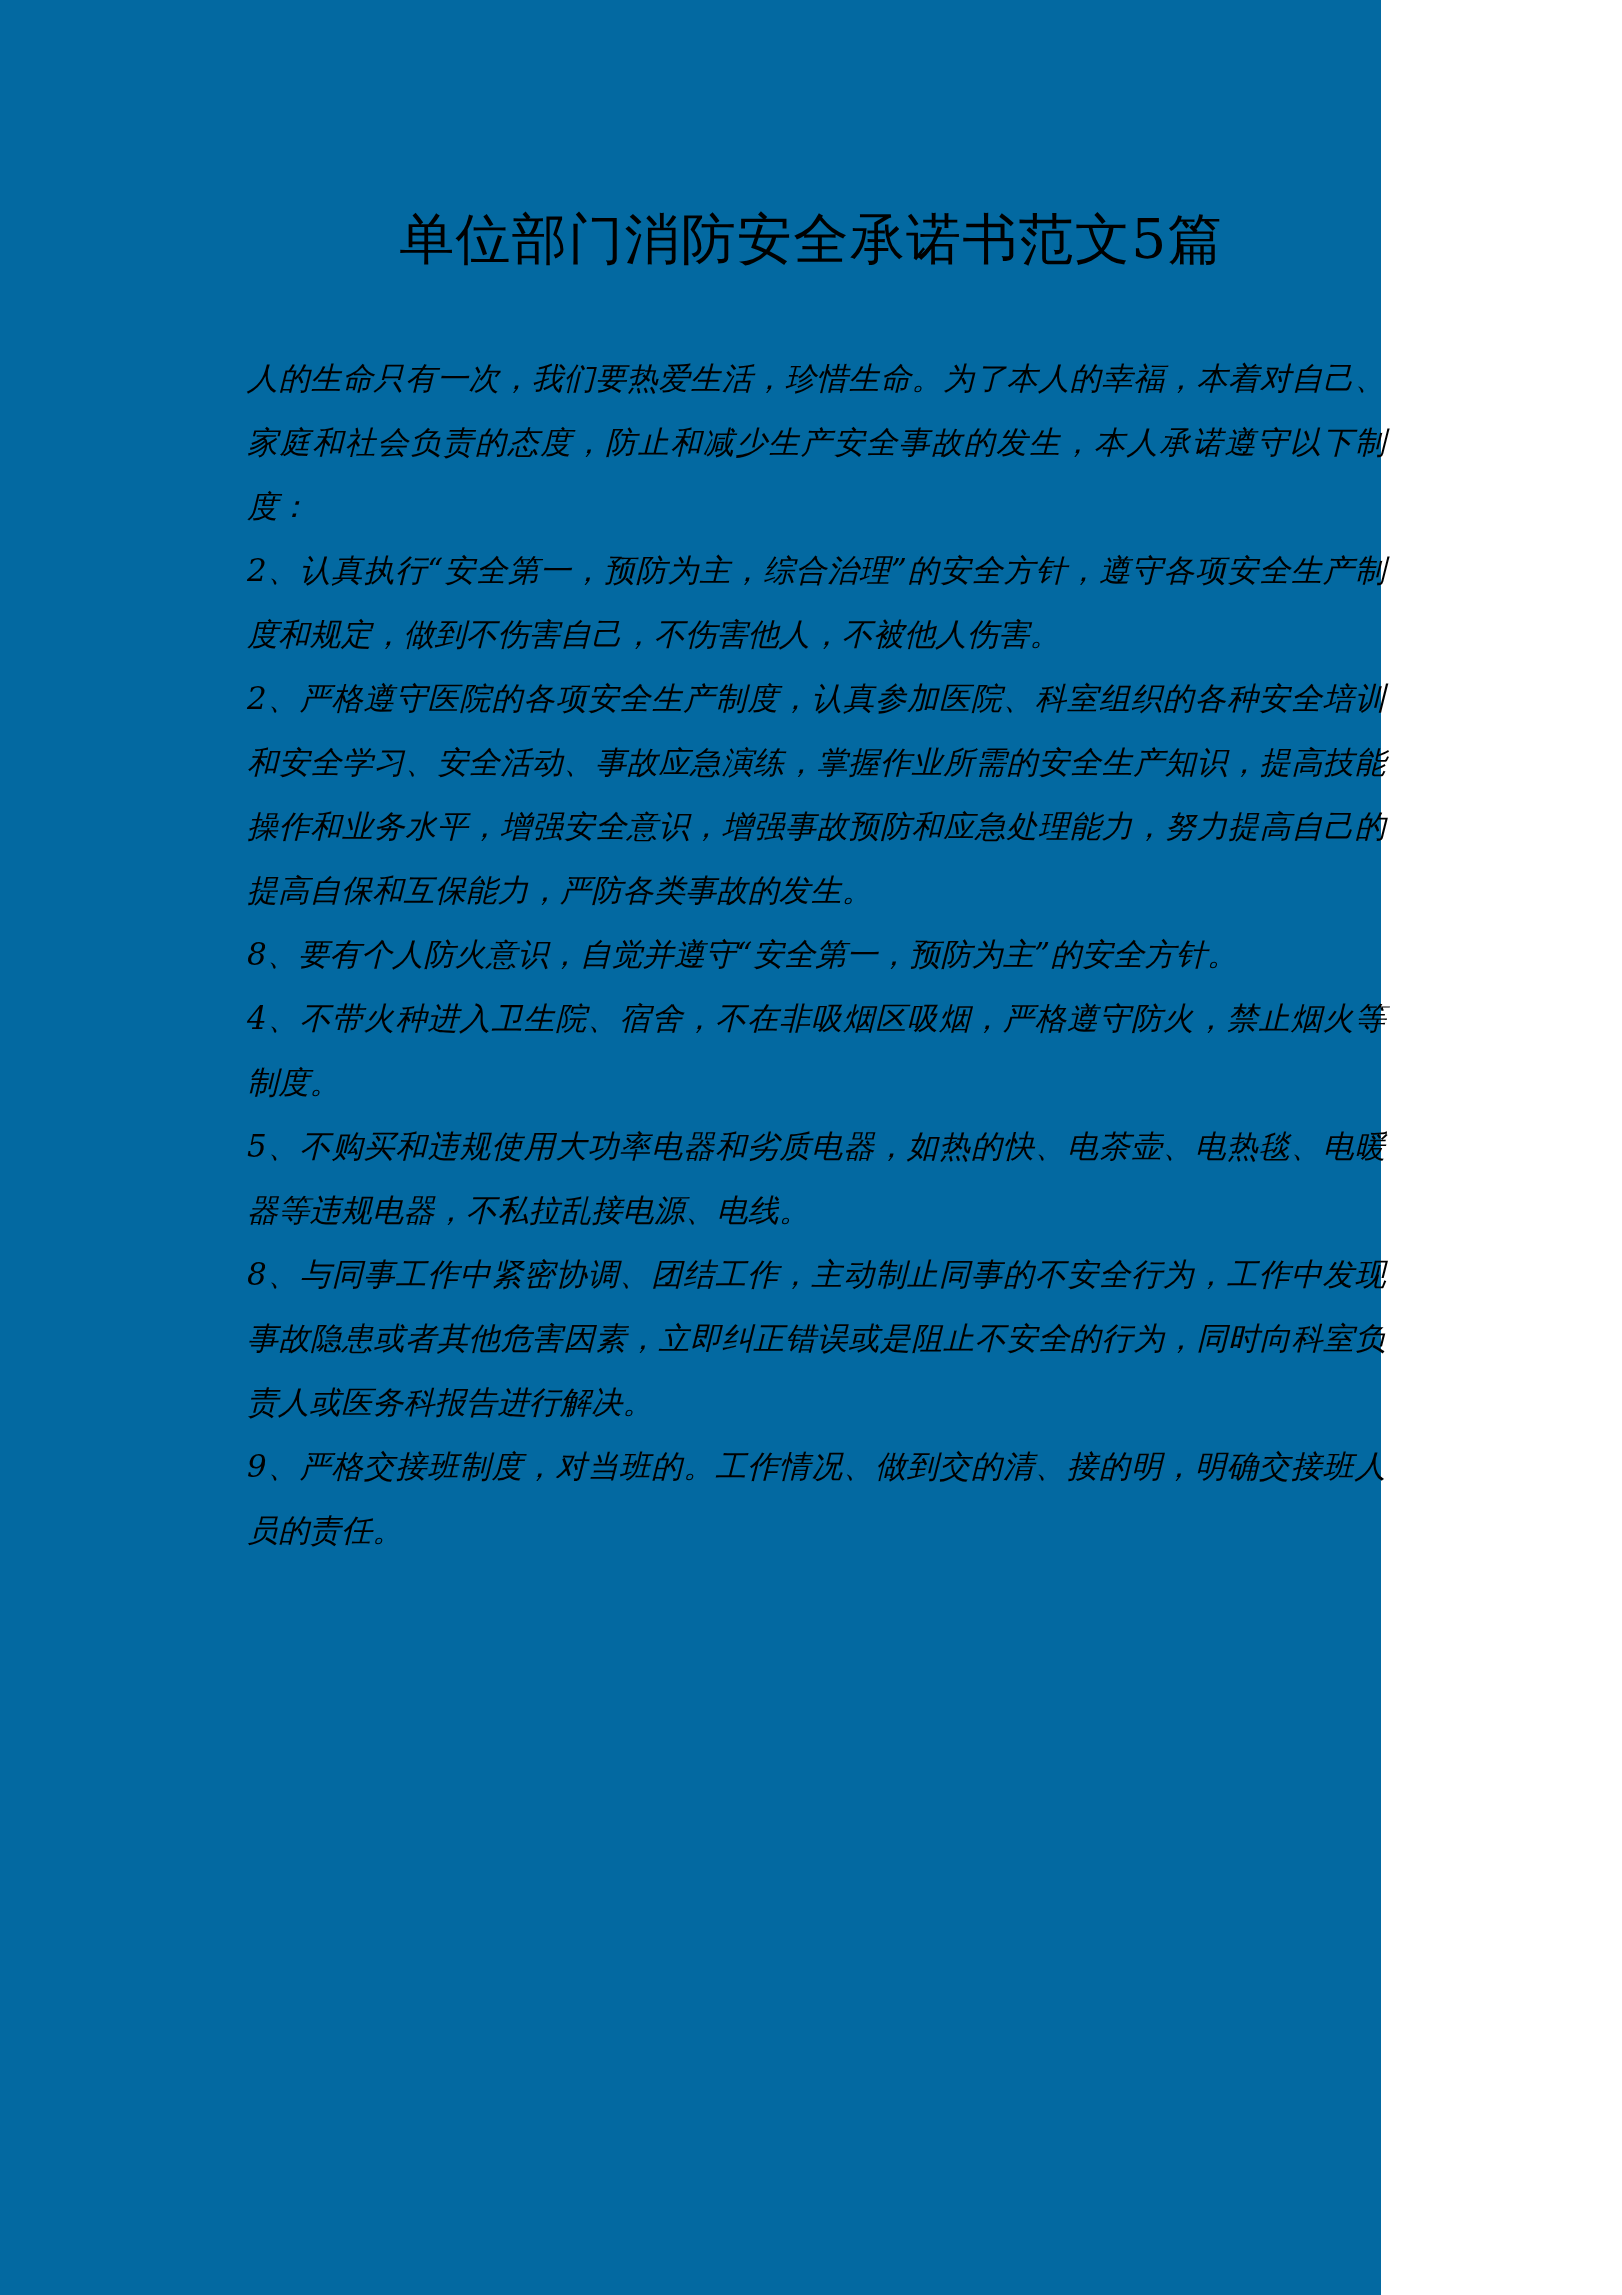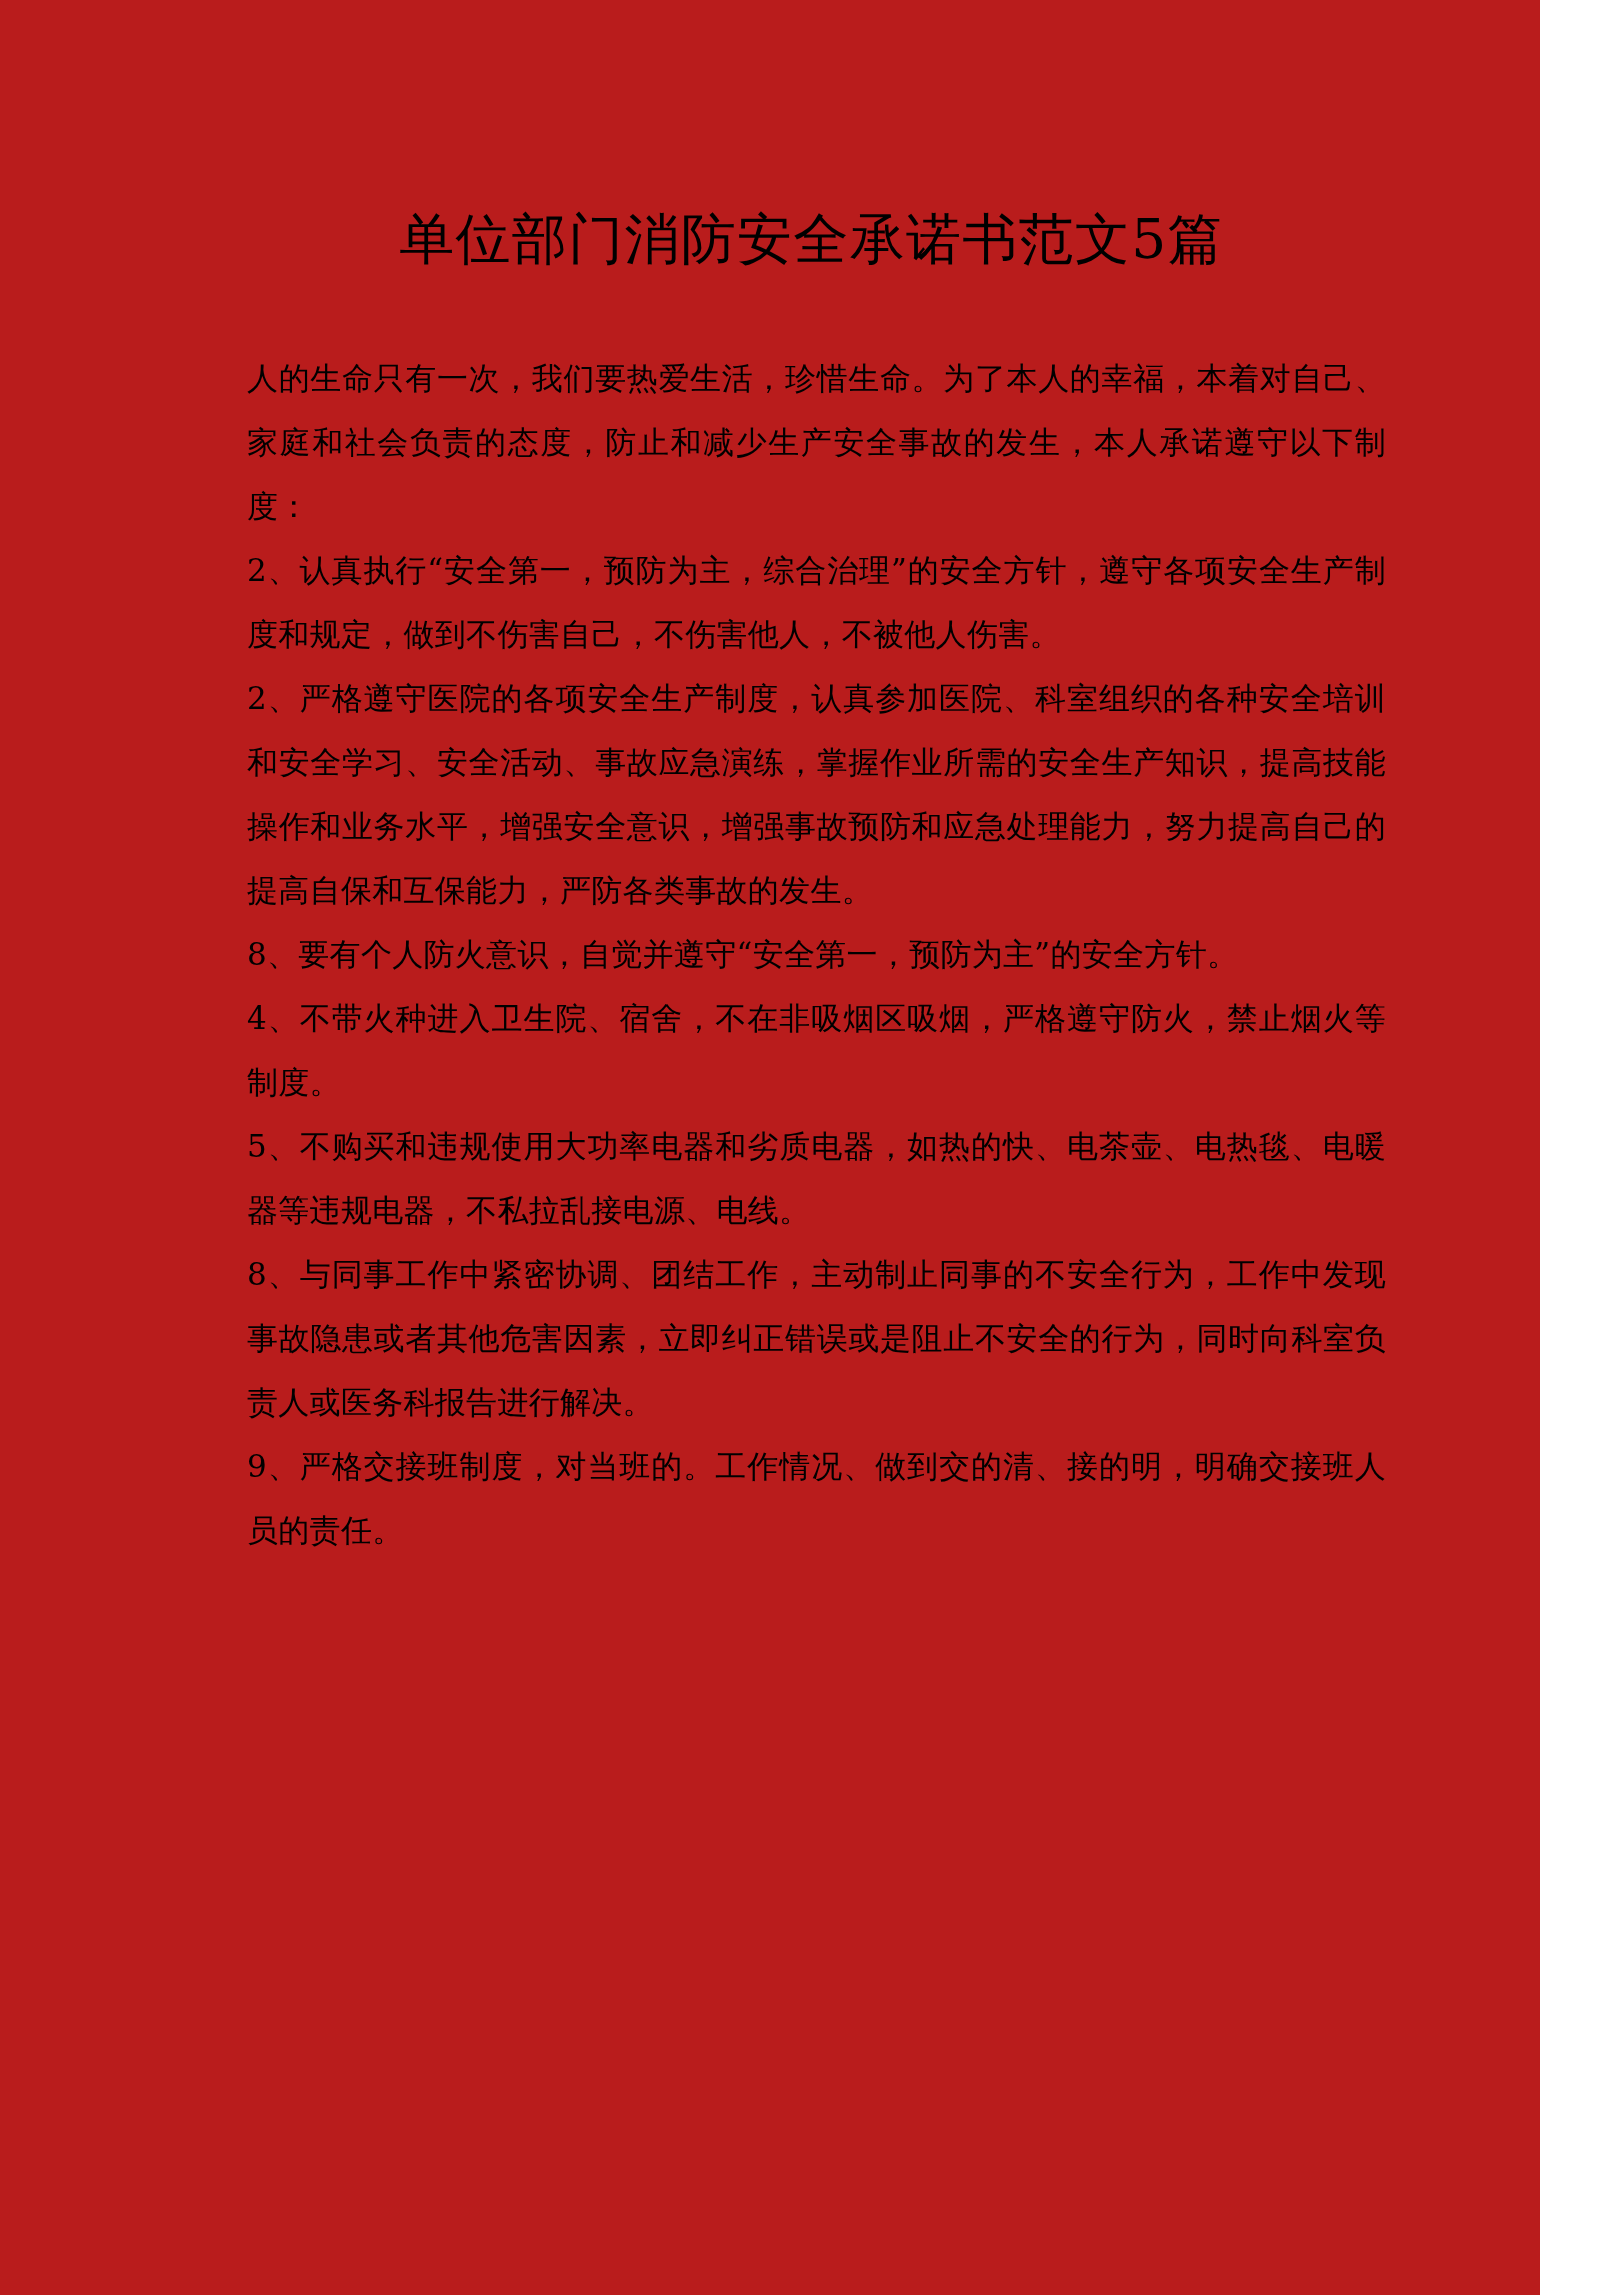--- a/index.html
+++ b/index.html
@@ -12,41 +12,42 @@
       height: 2295px;
       position: relative;
       overflow: hidden;
       color: #000000;
       font-family: "DejaVu Serif", "Liberation Serif", serif;
     }
     .page {
       position: absolute;
       left: 0;
       top: 0;
-      width: 1540px;
+      width: 1381px;
       height: 2295px;
-      background: #b91c1c;
+      background: #0369a1;
     }
     .title {
       position: absolute;
       left: 0;
       width: 1623px;
       top: 203px;
       text-align: center;
       font-size: 55px;
       line-height: 72px;
       letter-spacing: 1.3px;
       font-weight: normal;
       margin: 0;
     }
     .body {
       position: absolute;
       left: 247px;
       top: 346px;
       width: 1139px;
+      font-style: italic;
     }
     .para {
       margin: 0;
       font-size: 31px;
       line-height: 64px;
       text-align: justify;
       text-justify: inter-character;
       word-break: break-all;
       letter-spacing: 0.3px;
     }

